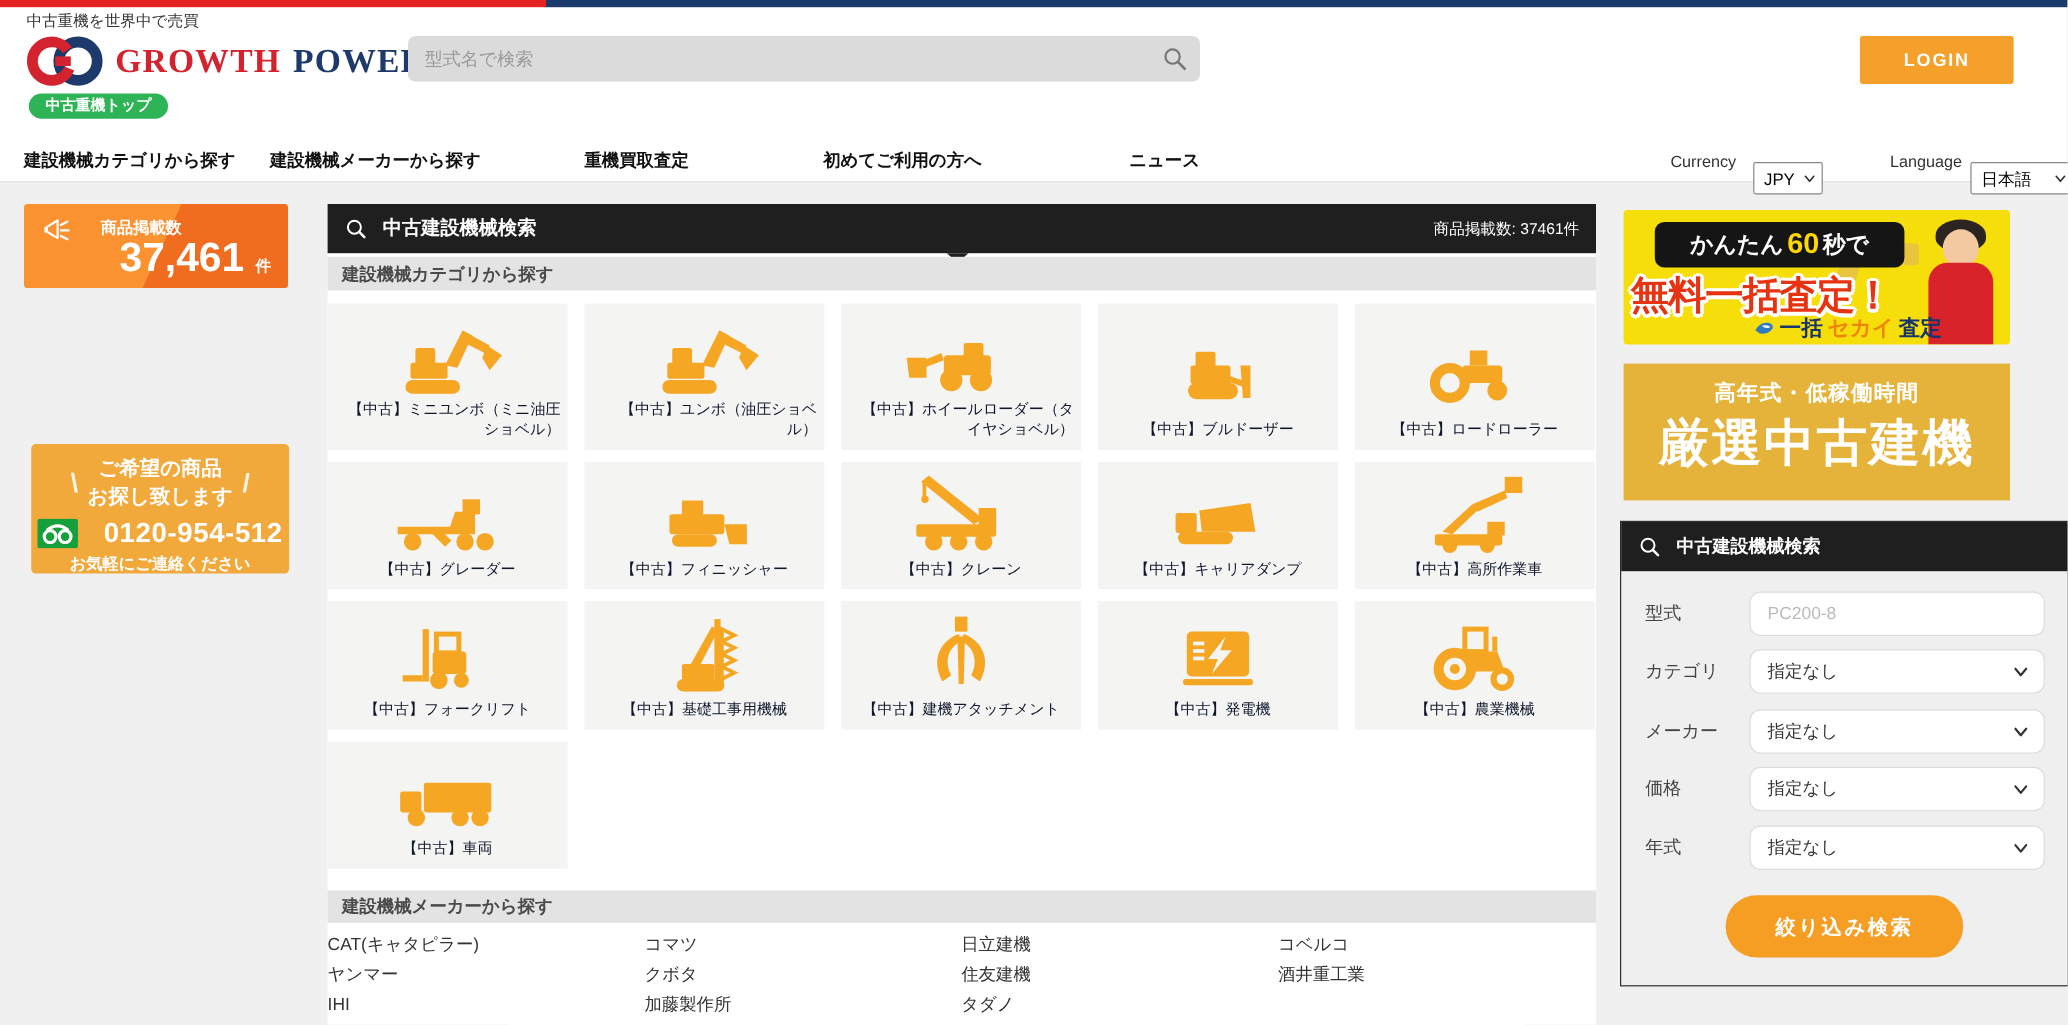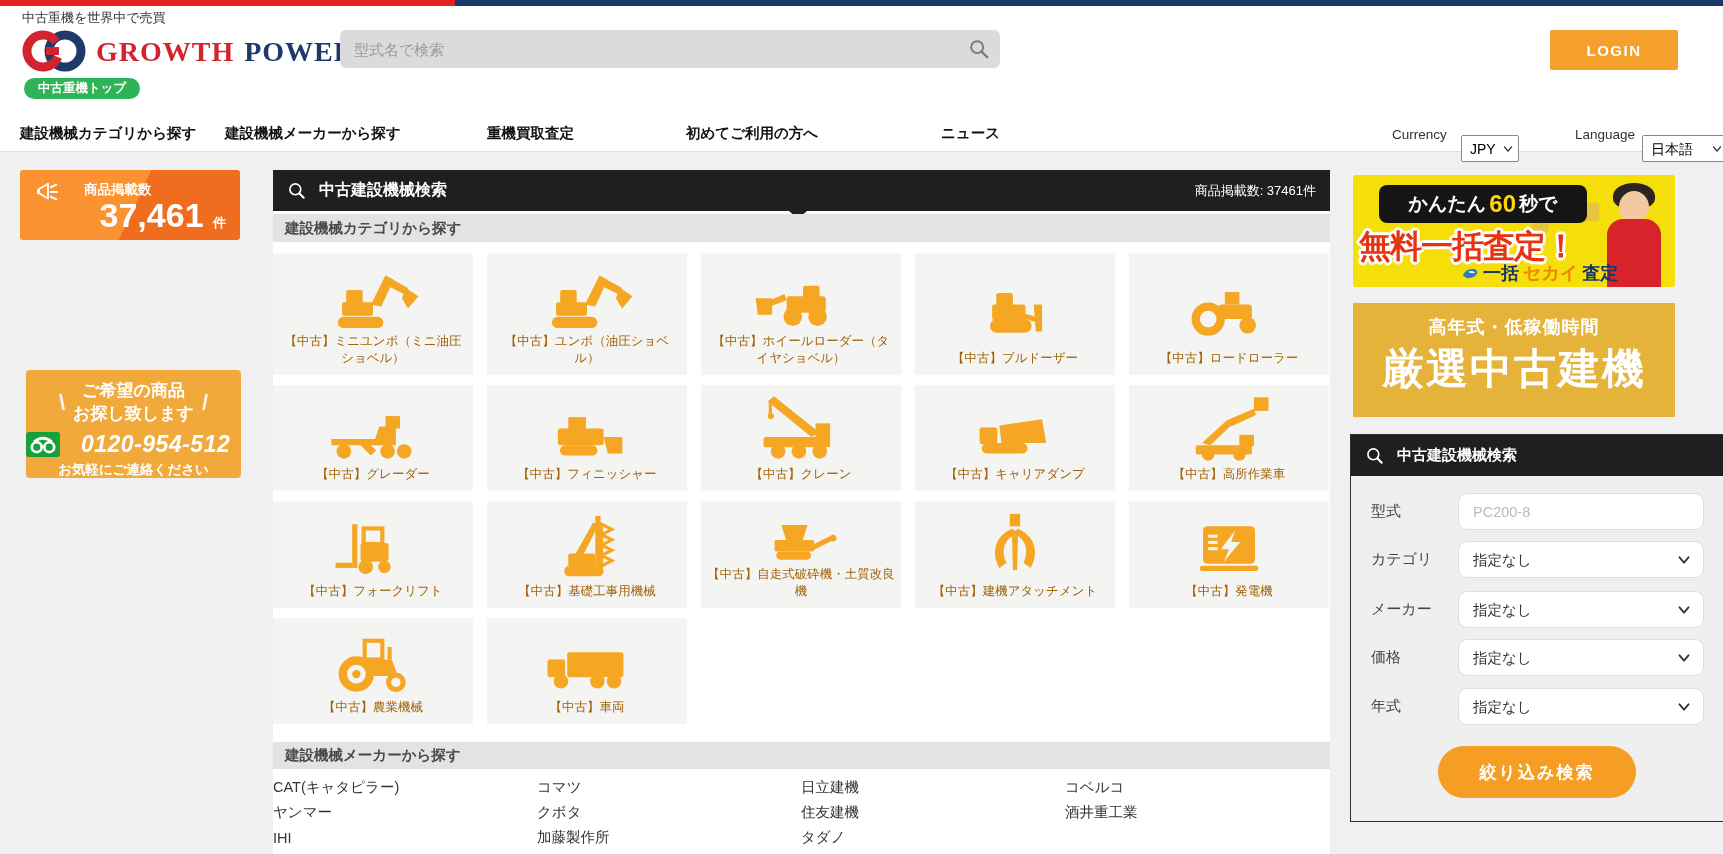--- a/index.html
+++ b/index.html
@@ -54,21 +54,21 @@
                 align-items:flex-start; font-size:13.5px; font-weight:bold; }
   .count-num { position:absolute; right:14px; bottom:8px; font-size:34px;
                font-weight:800; line-height:1; }
   .count-unit { font-size:13px; font-weight:bold; }
 
   .phone-box { left:26px; top:370px; width:215px; height:108px; background:#F2A93C;
                border-radius:4px; color:#fff; text-align:center; padding-top:10px; }
   .phone-lines { display:flex; justify-content:center; align-items:center; gap:8px; }
   .phone-slash { font-size:22px; font-weight:bold; opacity:.9; }
   .phone-l { font-size:17px; font-weight:bold; line-height:1.35; }
-  .phone-row { display:flex; justify-content:flex-start; align-items:center; gap:21px; margin-top:5px;font-style:italic; }
+  .phone-row { display:flex; justify-content:center; align-items:center; gap:21px; margin-top:5px; }
   .phone-num { font-size:23px; font-weight:800; letter-spacing:.5px; }
   .phone-note { font-size:13.5px; font-weight:bold; margin-top:3px; }
 
   
   .main-col { left:273px; top:170px; width:1057px; height:684px; background:#fff; }
   .black-bar { position:absolute; left:0; top:0; width:1057px; height:41px;
                background:#1F1F1F; color:#fff; display:flex; align-items:center;
                padding:0 14px; gap:12px; }
   .black-bar .title { font-size:16px; font-weight:bold; }
   .black-bar .count { margin-left:auto; font-size:13px; }
@@ -79,21 +79,21 @@
               color:#4A4A4A; font-size:14.5px; font-weight:bold; display:flex;
               align-items:center; padding:0 12px; }
   .gb1 { top:44px; } .gb2 { top:572px; height:27px; }
 
   .cards { position:absolute; left:0; top:83px; width:1057px; display:grid;
            grid-template-columns:repeat(5,200px); grid-template-rows:122px 106px 107px 106px;
            gap:10px 14px; }
   .card { background:#F4F4F3; display:flex; flex-direction:column; align-items:center;
           justify-content:flex-end; cursor:pointer; }
   .card svg { flex:1; width:104px; margin-top:6px; fill:#F5A623; }
-  .clabel { font-size:12.5px; color:#a16207; text-align:center; line-height:1.35;
+  .clabel { font-size:12.5px; color:#0f172a; text-align:right; line-height:1.35;
             padding:0 6px 8px; }
 
   .makers { position:absolute; left:0; top:605px; width:1057px; display:grid;
             grid-template-columns:repeat(4,264px); grid-auto-rows:25px; row-gap:0; }
   .maker { font-size:14.5px; color:#333; cursor:pointer; display:flex; align-items:center; }
 
   
   .banner1 { left:1353px; top:175px; width:322px; height:112px; background:#F6DE0A;
              border-radius:3px; overflow:hidden; cursor:pointer; }
   .b1-pill { position:absolute; left:26px; top:10px; width:208px; height:38px;
@@ -454,26 +454,20 @@
       <div class="clabel">【中古】フォークリフト</div>
     </div>
     <div class="card">
       <svg>
           <use href="#ic-auger"></use>
         </svg>
       <div class="clabel">【中古】基礎工事用機械</div>
     </div>
     <div class="card">
       <svg>
-          <use href="#ic-crusher"></use>
-        </svg>
-      <div class="clabel">【中古】自走式破砕機・土質改良機</div>
-    </div>
-    <div class="card">
-      <svg>
           <use href="#ic-claw"></use>
         </svg>
       <div class="clabel">【中古】建機アタッチメント</div>
     </div>
     <div class="card">
       <svg>
           <use href="#ic-generator"></use>
         </svg>
       <div class="clabel">【中古】発電機</div>
     </div>

